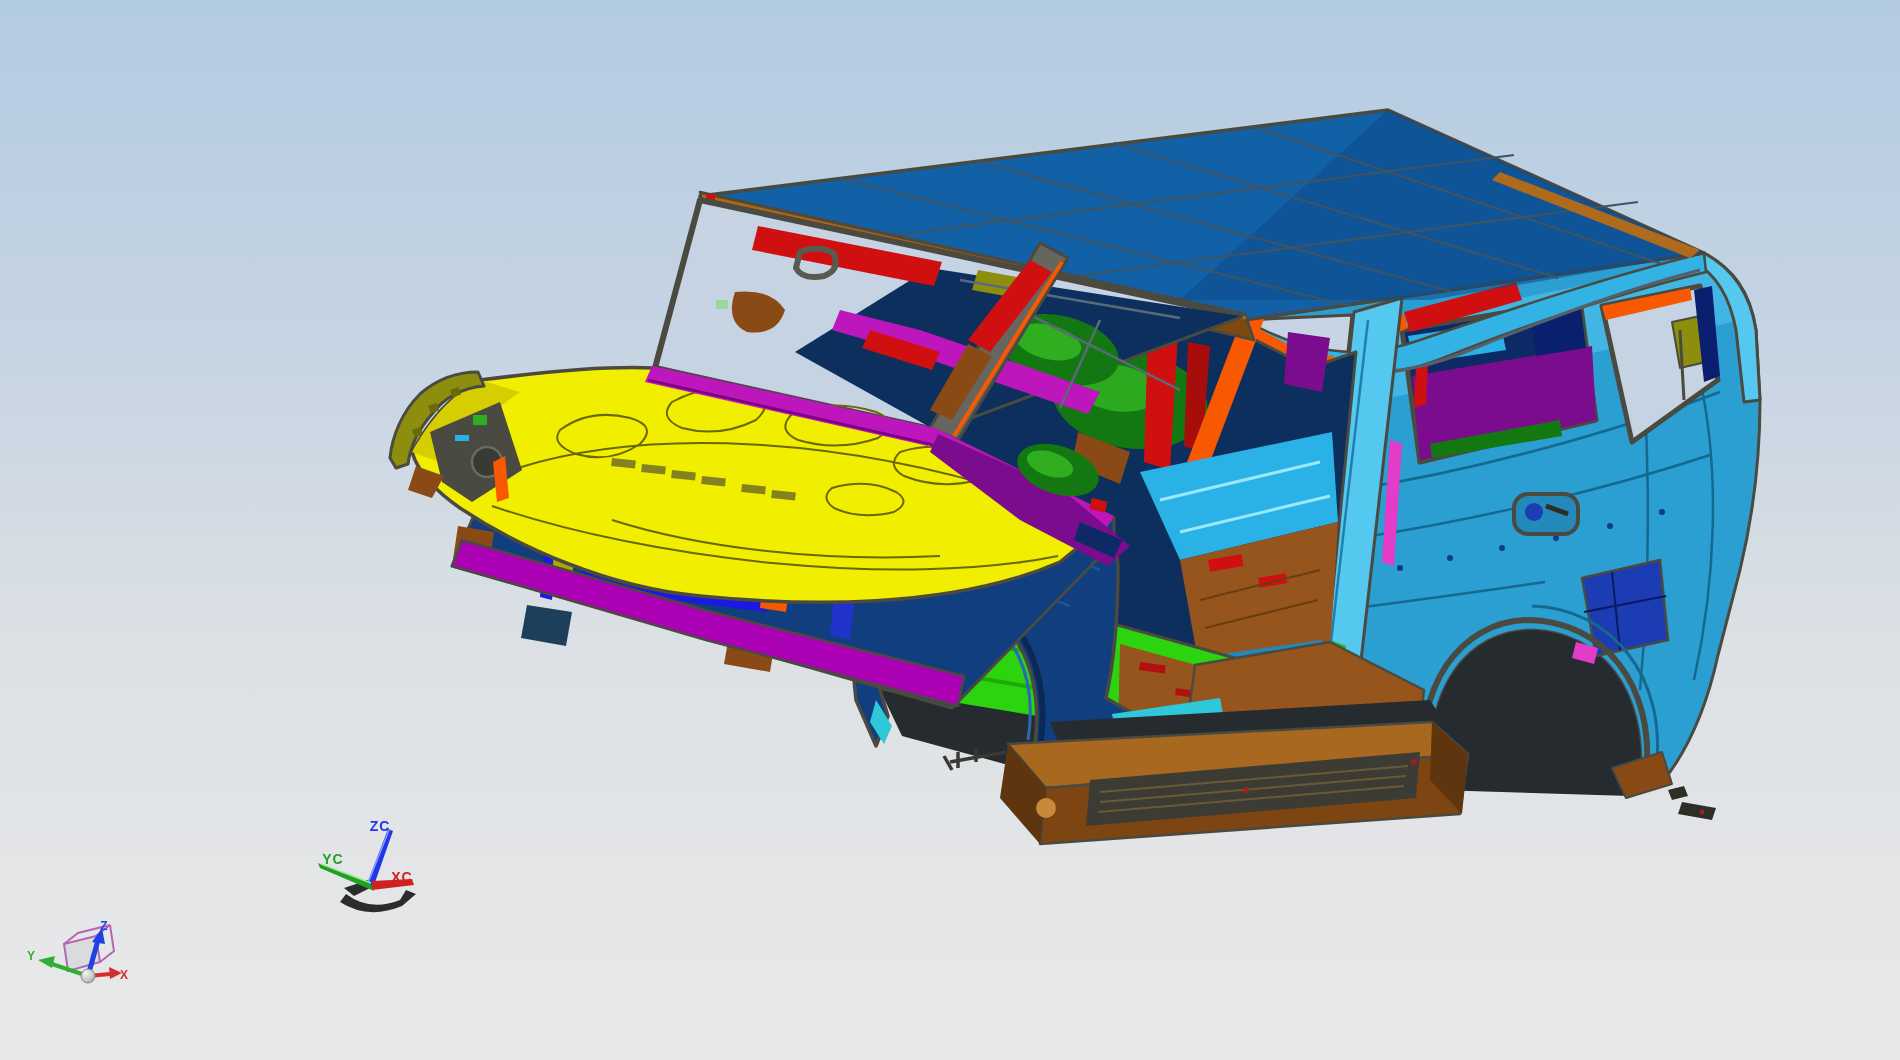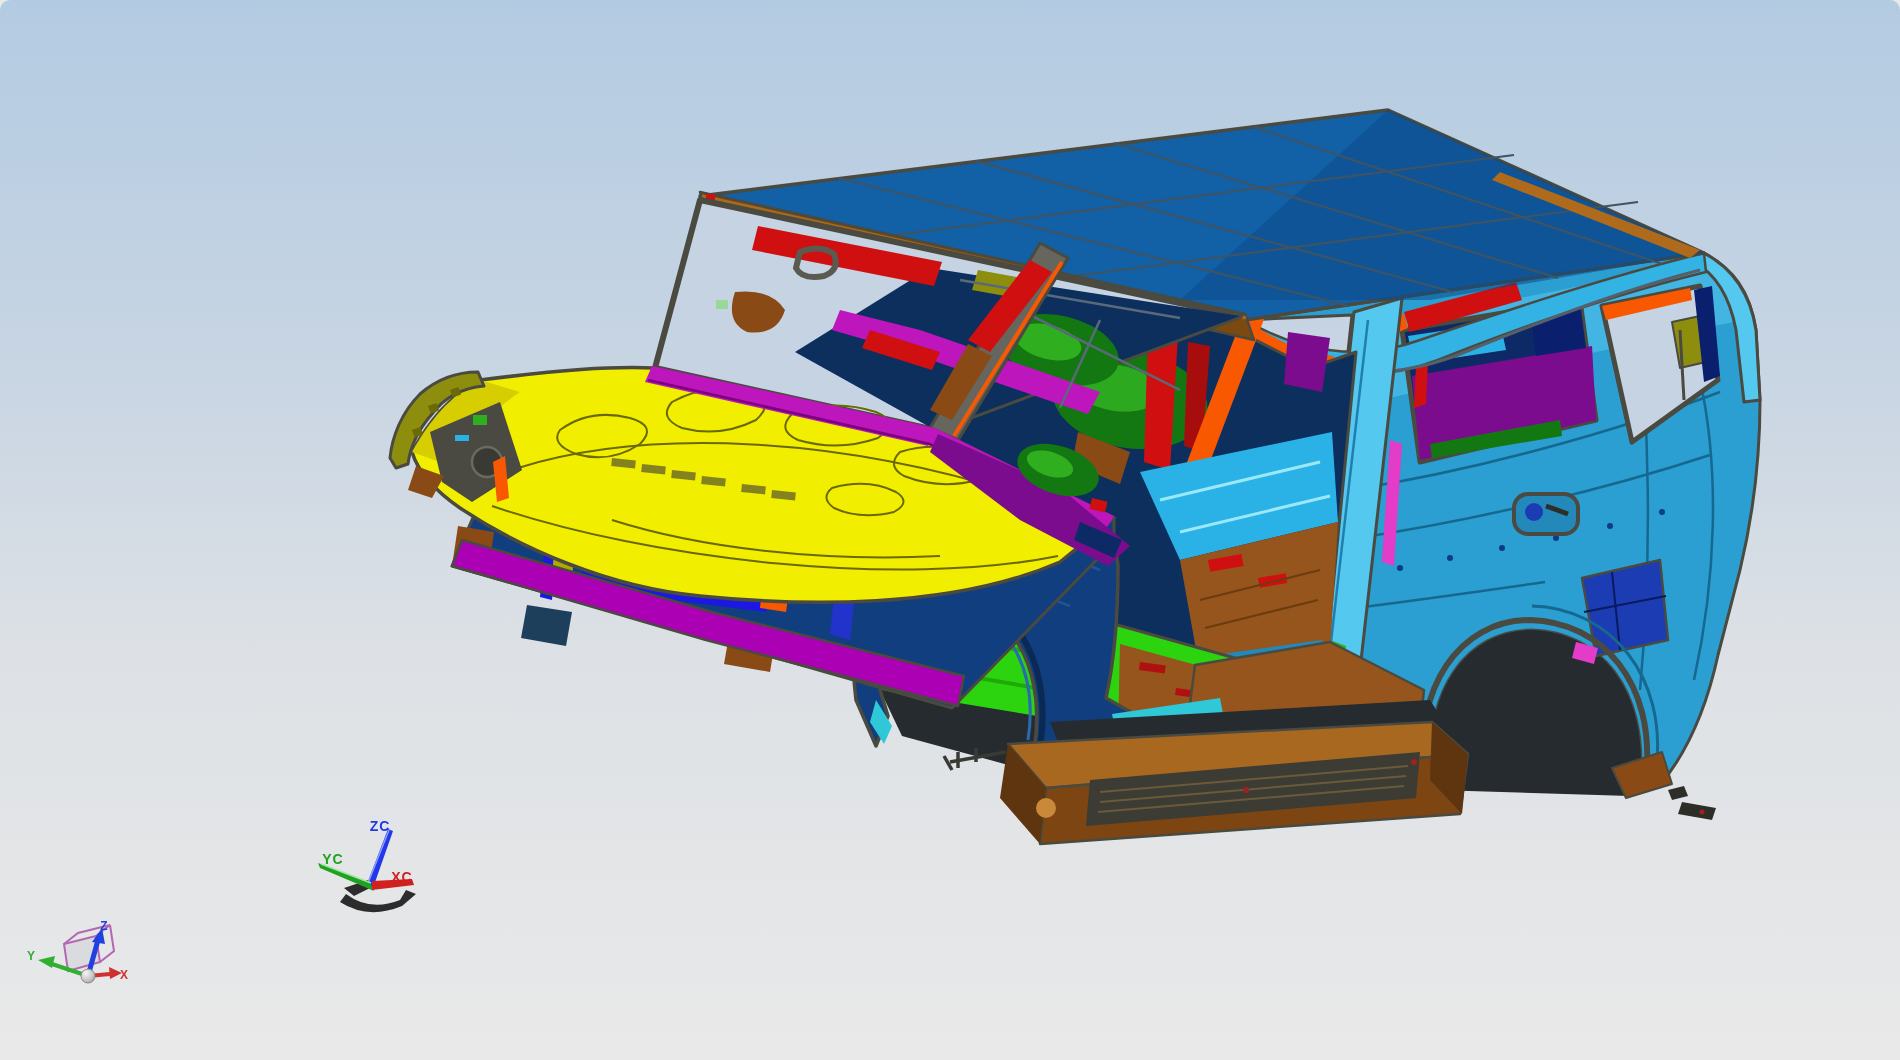--- a/index.html
+++ b/index.html
@@ -1,16 +1,16 @@
 <!DOCTYPE html>
 <html><head>
 <meta charset="utf-8">
 <style>
   html,body{margin:0;padding:0;background:#e9e9e9;}
-  .viewport{width:1900px;height:1060px;position:relative;overflow:hidden;border-radius:10px;}
+  .viewport{width:1900px;height:1060px;position:relative;overflow:hidden;}
   svg{display:block;}
   text{font-family:"Liberation Sans","DejaVu Sans",sans-serif;font-weight:bold;}
   .lbl-wcs{font-size:14px;letter-spacing:1px;}
   .lbl-view{font-size:12px;}
 </style>
 </head>
 <body>
 
 <div class="viewport">
 <svg width="1900" height="1060" viewBox="0 0 1900 1060">

